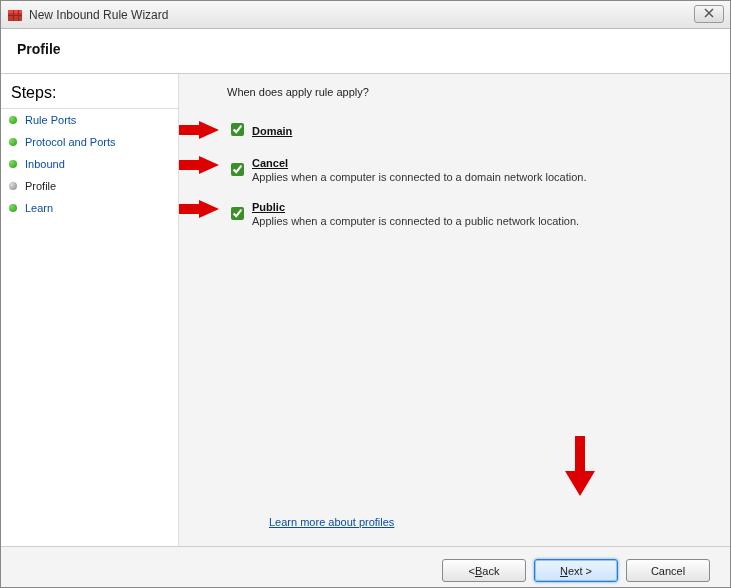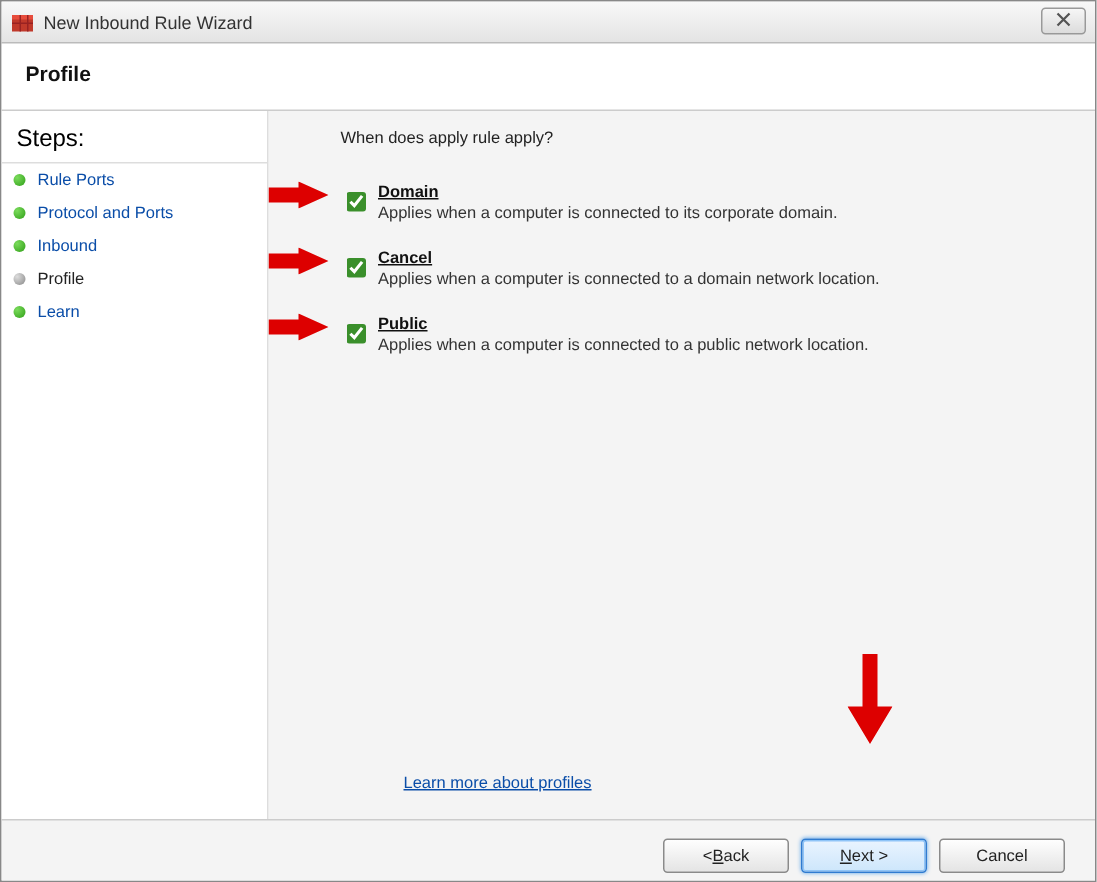--- a/index.html
+++ b/index.html
@@ -245,21 +245,20 @@
 
     <div class="option">
       <span class="red-arrow">
         <svg viewBox="0 0 40 18" width="40" height="18">
             <path d="M0 4 L20 4 L20 0 L40 9 L20 18 L20 14 L0 14 Z" fill="#d00"></path>
           </svg>
       </span>
       <input type="checkbox" checked="" style="">
       <div class="labelbox">
         <div class="name">Domain</div>
-        <div class="desc">Applies when a computer is connected to its corporate domain.</div>
       </div>
     </div>
 
     <div class="option">
       <span class="red-arrow">
         <svg viewBox="0 0 40 18" width="40" height="18">
             <path d="M0 4 L20 4 L20 0 L40 9 L20 18 L20 14 L0 14 Z" fill="#d00"></path>
           </svg>
       </span>
       <input type="checkbox" checked="" style="">

